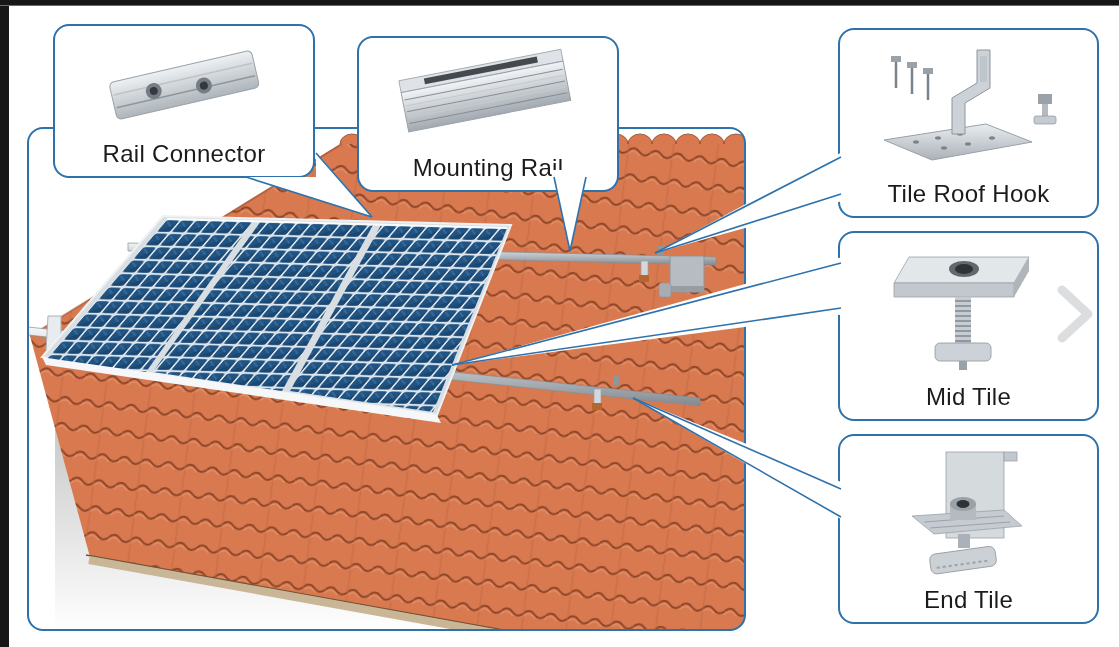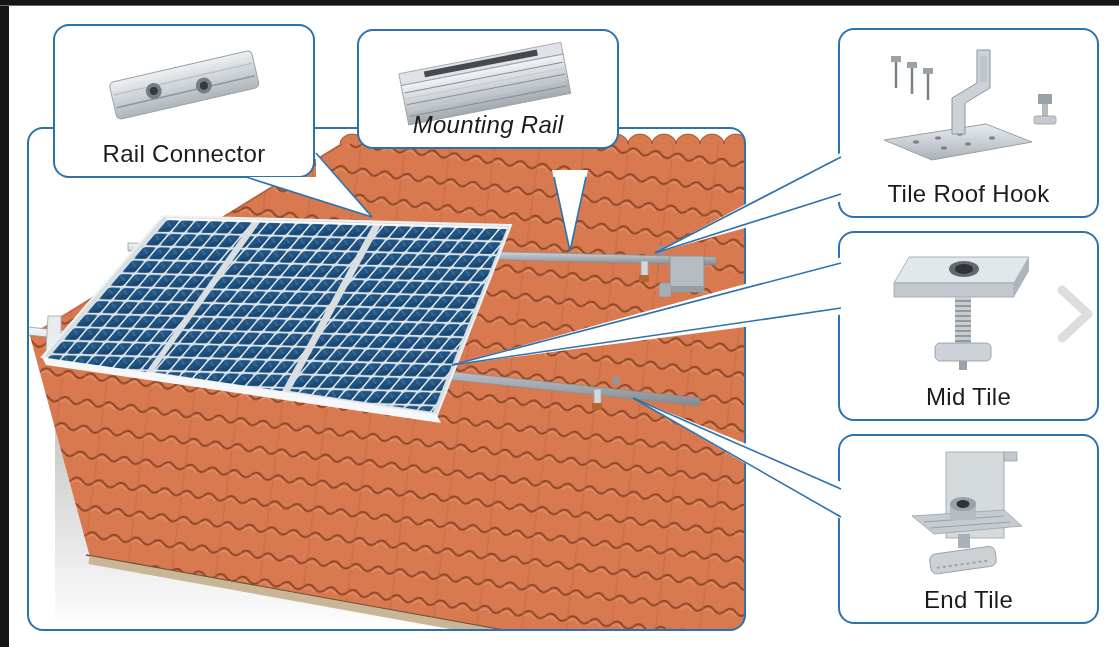--- a/index.html
+++ b/index.html
@@ -8,21 +8,21 @@
   .edge-left{position:absolute;left:0;top:0;width:9px;height:647px;background:#161616;}
   .edge-top{position:absolute;left:0;top:0;width:1119px;height:5px;background:#161616;border-bottom:1px solid #6b6b6b;}
   .scene-svg{position:absolute;left:0;top:0;}
   .overlay-svg{position:absolute;left:0;top:0;pointer-events:none;}
   .callout{position:absolute;background:#ffffff;border:2px solid #2d72ad;border-radius:16px;
            box-sizing:border-box;}
   .callout .illo{position:absolute;left:50%;transform:translateX(-50%);top:6px;}
   .callout .lbl{position:absolute;left:0;right:0;bottom:8px;text-align:center;
                 font-size:24px;color:#1b1b1b;letter-spacing:0.3px;}
   .box-rail-connector{left:53px;top:24px;width:262px;height:154px;}
-  .box-mounting-rail{left:357px;top:29px;width:262px;height:120px;font-style:italic;}
+  .box-mounting-rail{left:357px;top:36px;width:262px;height:156px;}
   .box-tile-roof-hook{left:838px;top:28px;width:261px;height:190px;}
   .box-mid-clamp{left:838px;top:231px;width:261px;height:190px;}
   .box-end-clamp{left:838px;top:434px;width:261px;height:190px;}
   .nav-next{position:absolute;left:1048px;top:280px;width:52px;height:68px;cursor:pointer;
             background:transparent;border:none;padding:0;}
 </style>
 </head>
 <body>
 
 <div id="stage">

